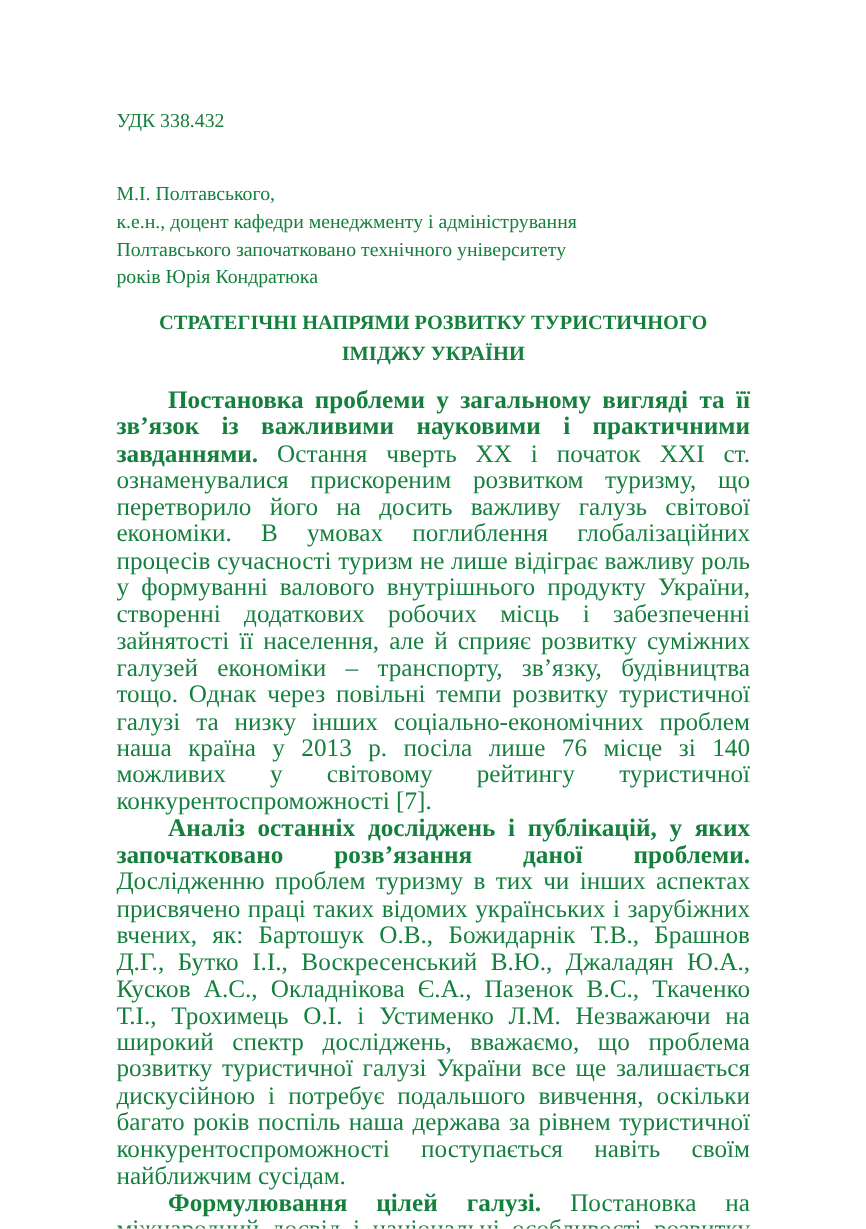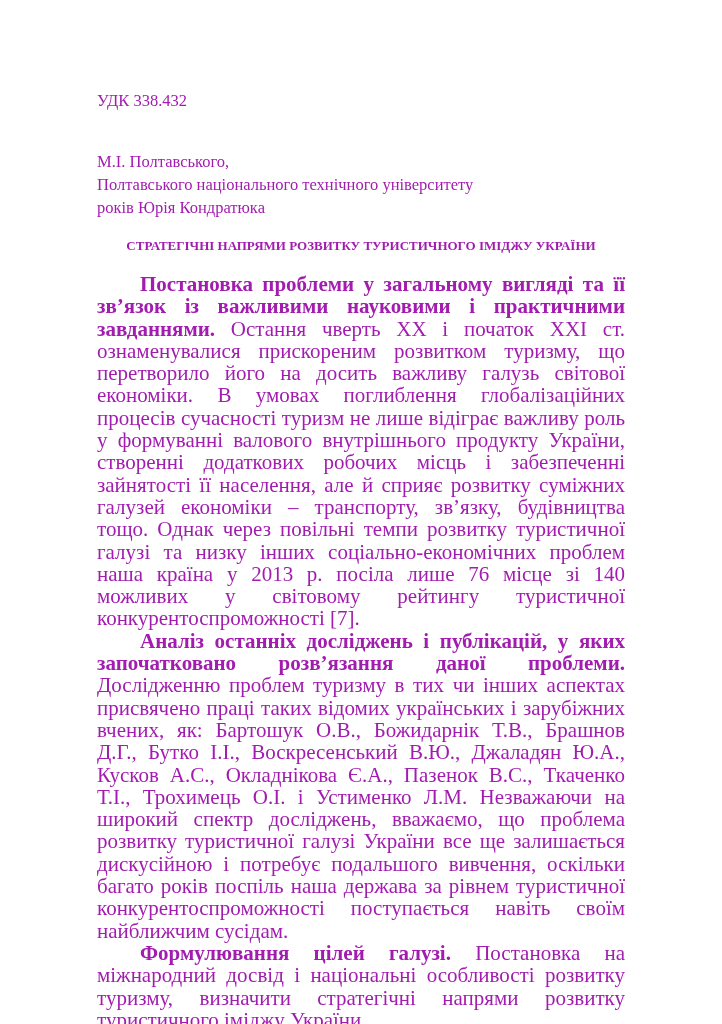--- a/index.html
+++ b/index.html
@@ -6,42 +6,42 @@
     margin: 0;
     padding: 0;
     background: #ffffff;
   }
   .page {
     position: relative;
     width: 722px;
     height: 1024px;
     margin: 0 auto;
     background: #ffffff;
-    color: #a21caf;
+    color: #15803d;
     box-sizing: border-box;
     padding: 90px 97px 40px 97px;
     font-family: "Liberation Serif", "DejaVu Serif", serif;
     overflow: hidden;
   }
   .udc {
     margin: 0 0 38px 0;
     font-size: 16.5px;
     line-height: 22px;
   }
   .author-block {
     margin: 0 0 14px 0;
   }
   .author-block p {
     margin: 0;
     font-size: 16.5px;
     line-height: 23px;
   }
   .title {
     margin: 14px 0 14px 0;
-    font-size: 13px;
+    font-size: 17px;
     font-weight: bold;
     text-align: center;
     line-height: 26px;
   }
   .para {
     margin: 0;
     font-size: 21px;
     line-height: 22.3px;
     text-align: justify;
     text-indent: 43px;
@@ -52,21 +52,22 @@
 </style>
 </head>
 <body>
 
 <div class="page">
 
   <p class="udc">УДК 338.432</p>
 
   <div class="author-block">
     <p>М.І. Полтавського,</p>
-    <p>Полтавського національного технічного університету</p>
+    <p>к.е.н., доцент кафедри менеджменту і адміністрування</p>
+    <p>Полтавського започатковано технічного університету</p>
     <p>років Юрія Кондратюка</p>
   </div>
 
   <h1 class="title">СТРАТЕГІЧНІ НАПРЯМИ РОЗВИТКУ ТУРИСТИЧНОГО ІМІДЖУ УКРАЇНИ</h1>
 
   <p class="para"><span class="lead">Постановка проблеми у загальному вигляді та її зв’язок із важливими науковими і практичними завданнями.</span><span> Остання чверть ХХ і початок ХХІ ст. ознаменувалися прискореним розвитком туризму, що перетворило його на досить важливу галузь світової економіки. В умовах поглиблення глобалізаційних процесів сучасності туризм не лише відіграє важливу роль у формуванні валового внутрішнього продукту України, створенні додаткових робочих місць і забезпеченні зайнятості її населення, але й сприяє розвитку суміжних галузей економіки – транспорту, зв’язку, будівництва тощо. Однак через повільні темпи розвитку туристичної галузі та низку інших соціально-економічних проблем наша країна у 2013 р. посіла лише 76 місце зі 140 можливих у світовому рейтингу туристичної конкурентоспроможності [7].</span></p>
 
   <p class="para"><span class="lead">Аналіз останніх досліджень і публікацій, у яких започатковано розв’язання даної проблеми.</span><span> Дослідженню проблем туризму в тих чи інших аспектах присвячено праці таких відомих українських і зарубіжних вчених, як: Бартошук О.В., Божидарнік Т.В., Брашнов Д.Г., Бутко І.І., Воскресенський В.Ю., Джаладян Ю.А., Кусков А.С., Окладнікова Є.А., Пазенок В.С., Ткаченко Т.І., Трохимець О.І. і Устименко Л.М. Незважаючи на широкий спектр досліджень, вважаємо, що проблема розвитку туристичної галузі України все ще залишається дискусійною і потребує подальшого вивчення, оскільки багато років поспіль наша держава за рівнем туристичної конкурентоспроможності поступається навіть своїм найближчим сусідам.</span></p>
 
   <p class="para"><span class="lead">Формулювання цілей галузі.</span><span> Постановка на міжнародний досвід і національні особливості розвитку туризму, визначити стратегічні напрями розвитку туристичного іміджу України.</span></p>

